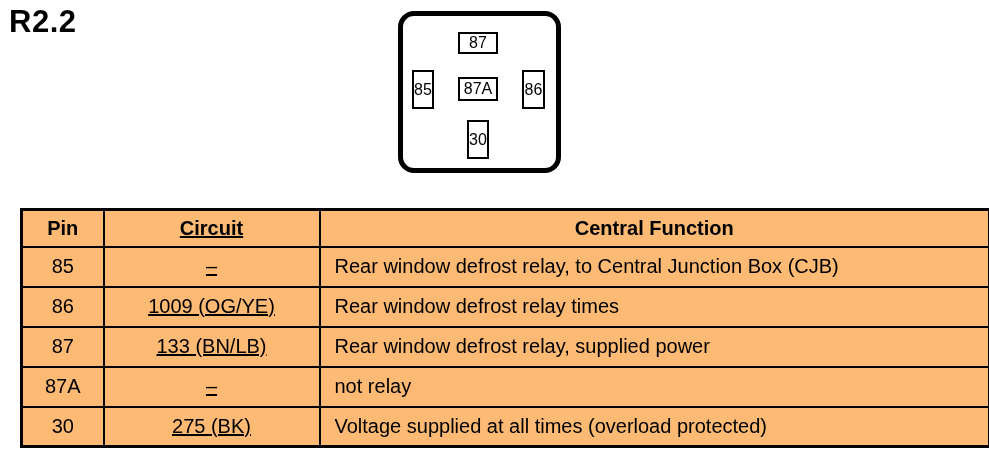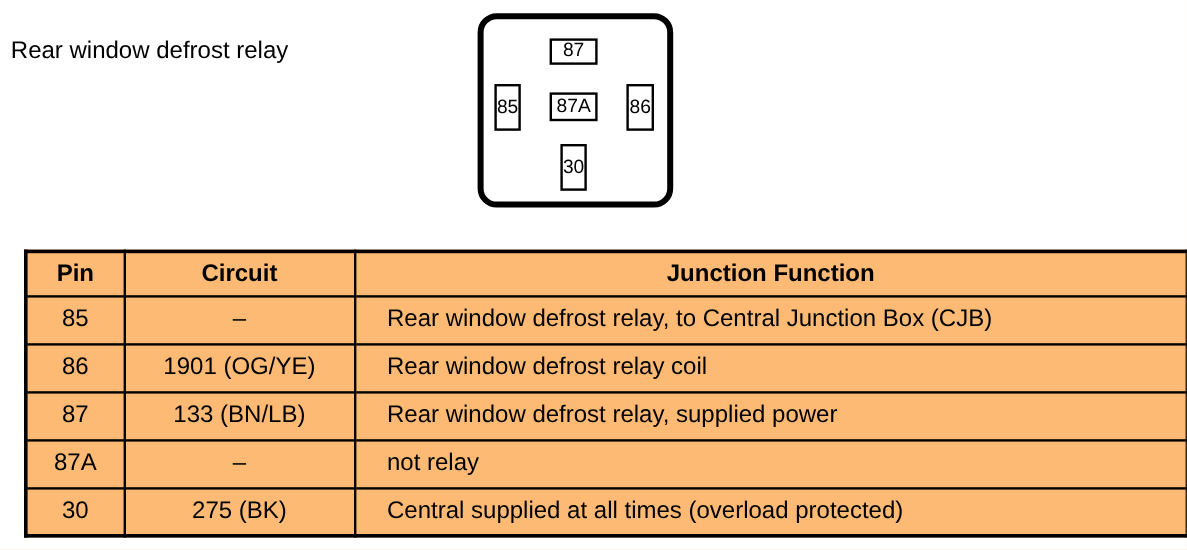--- a/index.html
+++ b/index.html
@@ -87,66 +87,66 @@
   .pin-table th {
     font-weight: bold;
     height: 37px;
     text-align: center;
   }
   .pin-table td {
     font-weight: normal;
     height: 40px;
   }
   .col-pin      { width: 82px;  text-align: center; }
-  .col-circuit  { width: 192px; text-align: center; }
-  .col-function { text-align: left; padding-left: 26px; }
+  .col-circuit  { width: 216px; text-align: center; text-decoration: underline; }
+  .col-function { text-align: left; padding-left: 14px; }
 </style>
 </head>
 <body>
 
 <div class="header">
-  <div class="relay-description">Rear window defrost relay</div>
+  <div class="relay-id">R2.2</div>
 </div>
 
 <div class="relay-outline">
   <div class="pin-box pin-87">87</div>
   <div class="pin-box pin-85">85</div>
   <div class="pin-box pin-87a">87A</div>
   <div class="pin-box pin-86">86</div>
   <div class="pin-box pin-30">30</div>
 </div>
 
 <table class="pin-table">
   <thead>
     <tr>
       <th class="col-pin">Pin</th>
       <th class="col-circuit">Circuit</th>
-      <th class="col-function" style="text-align:center; padding-left:0;">Junction Function</th>
+      <th class="col-function" style="text-align:center; padding-left:0;">Central Function</th>
     </tr>
   </thead>
   <tbody>
     <tr>
       <td class="col-pin">85</td>
       <td class="col-circuit">–</td>
       <td class="col-function">Rear window defrost relay, to Central Junction Box (CJB)</td>
     </tr>
     <tr>
       <td class="col-pin">86</td>
-      <td class="col-circuit">1901 (OG/YE)</td>
-      <td class="col-function">Rear window defrost relay coil</td>
+      <td class="col-circuit">1009 (OG/YE)</td>
+      <td class="col-function">Rear window defrost relay times</td>
     </tr>
     <tr>
       <td class="col-pin">87</td>
       <td class="col-circuit">133 (BN/LB)</td>
       <td class="col-function">Rear window defrost relay, supplied power</td>
     </tr>
     <tr>
       <td class="col-pin">87A</td>
       <td class="col-circuit">–</td>
       <td class="col-function">not relay</td>
     </tr>
     <tr>
       <td class="col-pin">30</td>
       <td class="col-circuit">275 (BK)</td>
-      <td class="col-function">Central supplied at all times (overload protected)</td>
+      <td class="col-function">Voltage supplied at all times (overload protected)</td>
     </tr>
   </tbody>
 </table>
 
 </body></html>

